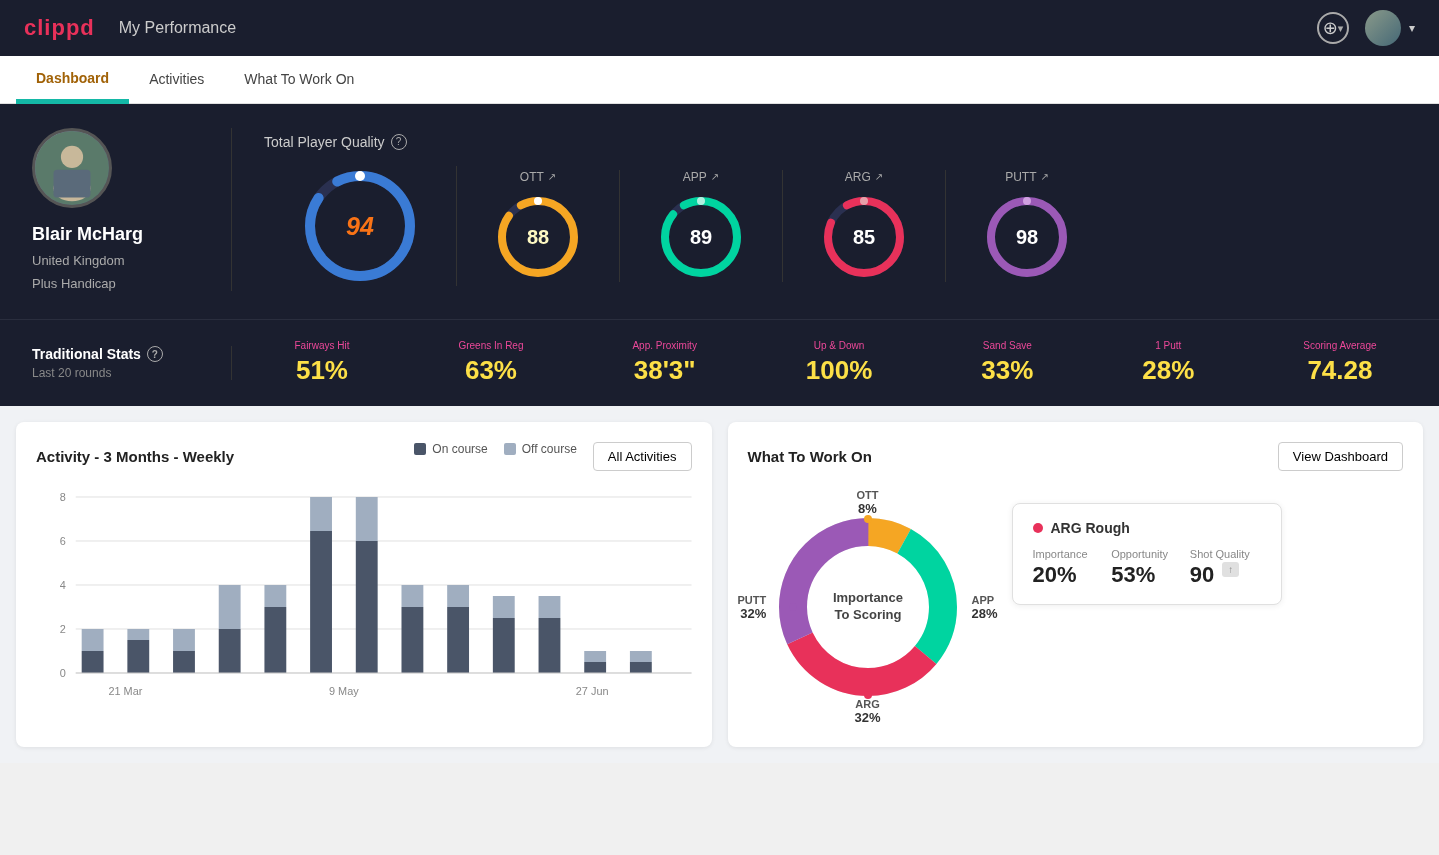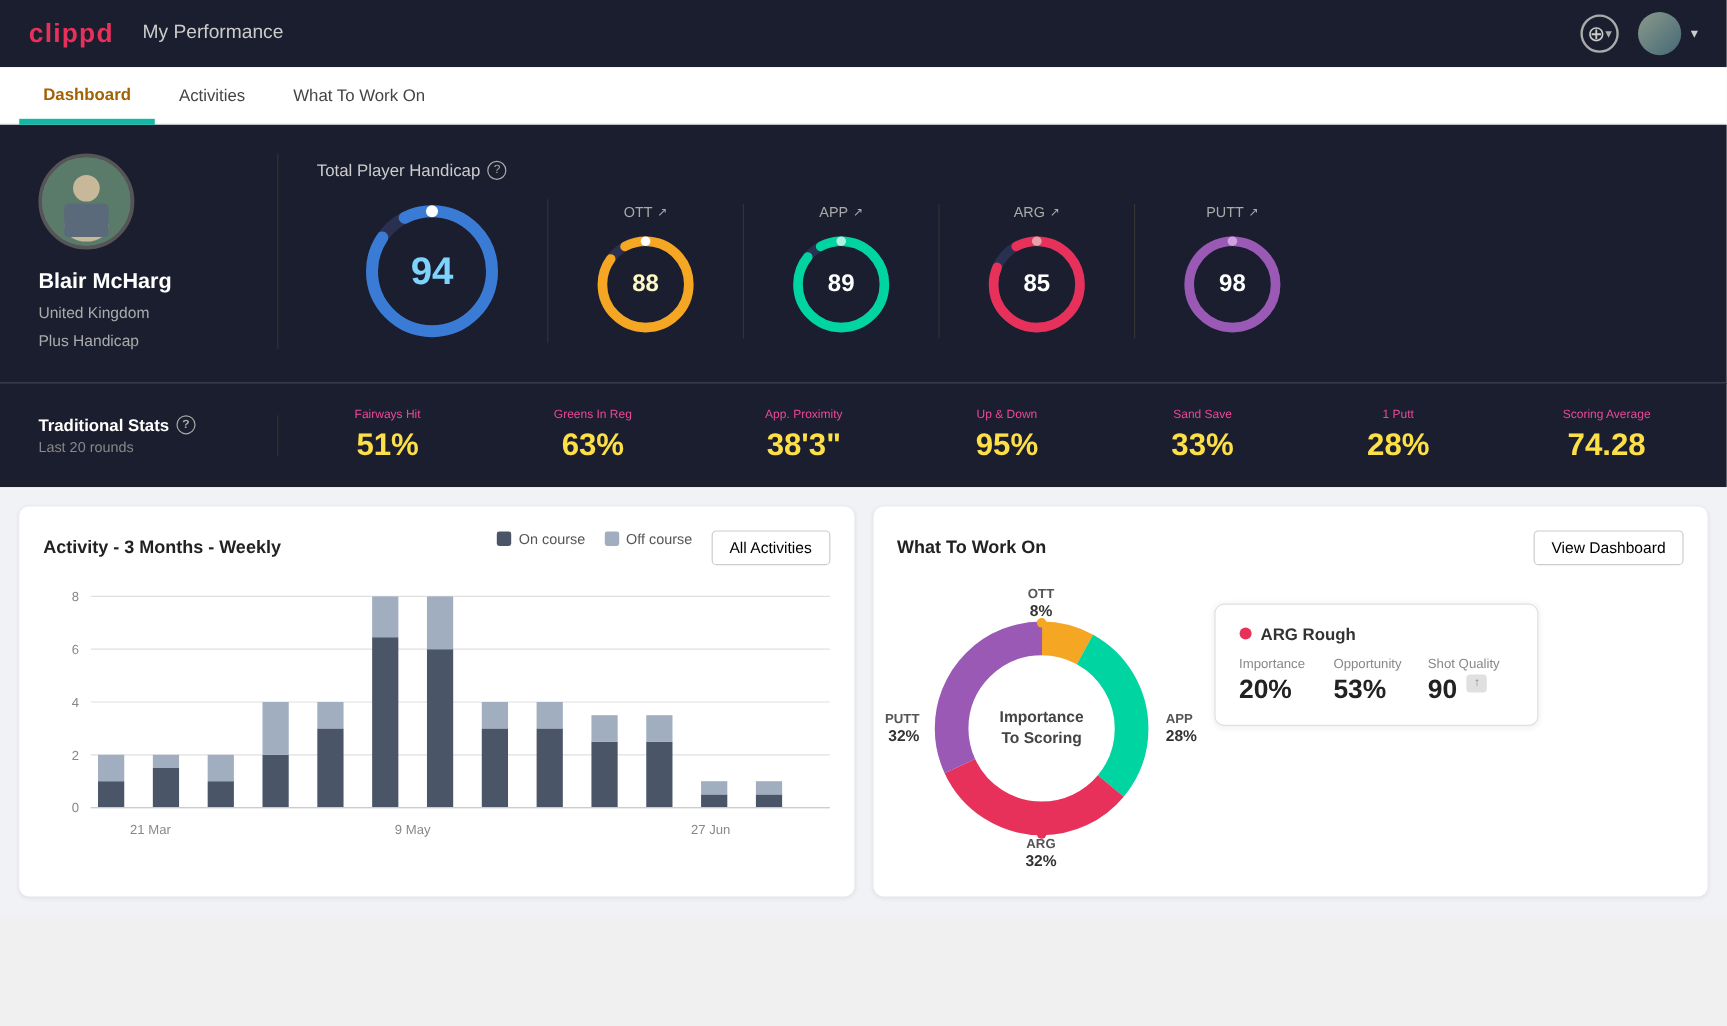--- a/index.html
+++ b/index.html
@@ -113,33 +113,33 @@
         <ellipse cx="40" cy="62" rx="20" ry="14" fill="#c8b89a"></ellipse>
         <rect x="20" y="42" width="40" height="30" rx="4" fill="#5a6a7a"></rect>
       </svg>
     </div>
     <div class="profile-name">Blair McHarg</div>
     <div class="profile-country">United Kingdom</div>
     <div class="profile-handicap">Plus Handicap</div>
   </div>
   <div class="quality-section">
     <div class="quality-header">
-      <span>Total Player Handicap</span>
+      <span>Total Player Quality</span>
       <span class="info-icon">?</span>
     </div>
     <div class="quality-metrics">
 
       <div class="quality-metric">
         <div class="gauge-main" style="position:relative;width:120px;height:120px;">
           <svg width="120" height="120" viewBox="0 0 120 120">
             <circle cx="60" cy="60" r="50" fill="none" stroke="#2a3050" stroke-width="10"></circle>
             <circle cx="60" cy="60" r="50" fill="none" stroke="#3a7bd5" stroke-width="10" stroke-dasharray="290 25" stroke-dashoffset="25" stroke-linecap="round" transform="rotate(-90 60 60)"></circle>
             <circle cx="60" cy="10" r="5" fill="#fff"></circle>
           </svg>
-          <div style="position:absolute;top:50%;left:50%;transform:translate(-50%,-50%);color:#7dd3fc;font-size:32px;font-weight:700;">94</div>
+          <div style="position:absolute;top:50%;left:50%;transform:translate(-50%,-50%);color:#f97316;font-size:25px;font-weight:700;font-style:italic;">94</div>
         </div>
       </div>
 
       <div class="quality-metric">
         <div class="metric-label">
           <span>OTT</span>
           <span class="metric-arrow">↗</span>
         </div>
         <div class="gauge-container" style="width:90px;height:90px;position:relative;">
           <svg width="90" height="90" viewBox="0 0 90 90">
@@ -215,21 +215,21 @@
     <div class="trad-metric">
       <div class="trad-metric-label">Greens In Reg</div>
       <div class="trad-metric-value">63%</div>
     </div>
     <div class="trad-metric">
       <div class="trad-metric-label">App. Proximity</div>
       <div class="trad-metric-value">38'3"</div>
     </div>
     <div class="trad-metric">
       <div class="trad-metric-label">Up &amp; Down</div>
-      <div class="trad-metric-value">95%</div>
+      <div class="trad-metric-value">100%</div>
     </div>
     <div class="trad-metric">
       <div class="trad-metric-label">Sand Save</div>
       <div class="trad-metric-value">33%</div>
     </div>
     <div class="trad-metric">
       <div class="trad-metric-label">1 Putt</div>
       <div class="trad-metric-value">28%</div>
     </div>
     <div class="trad-metric">

